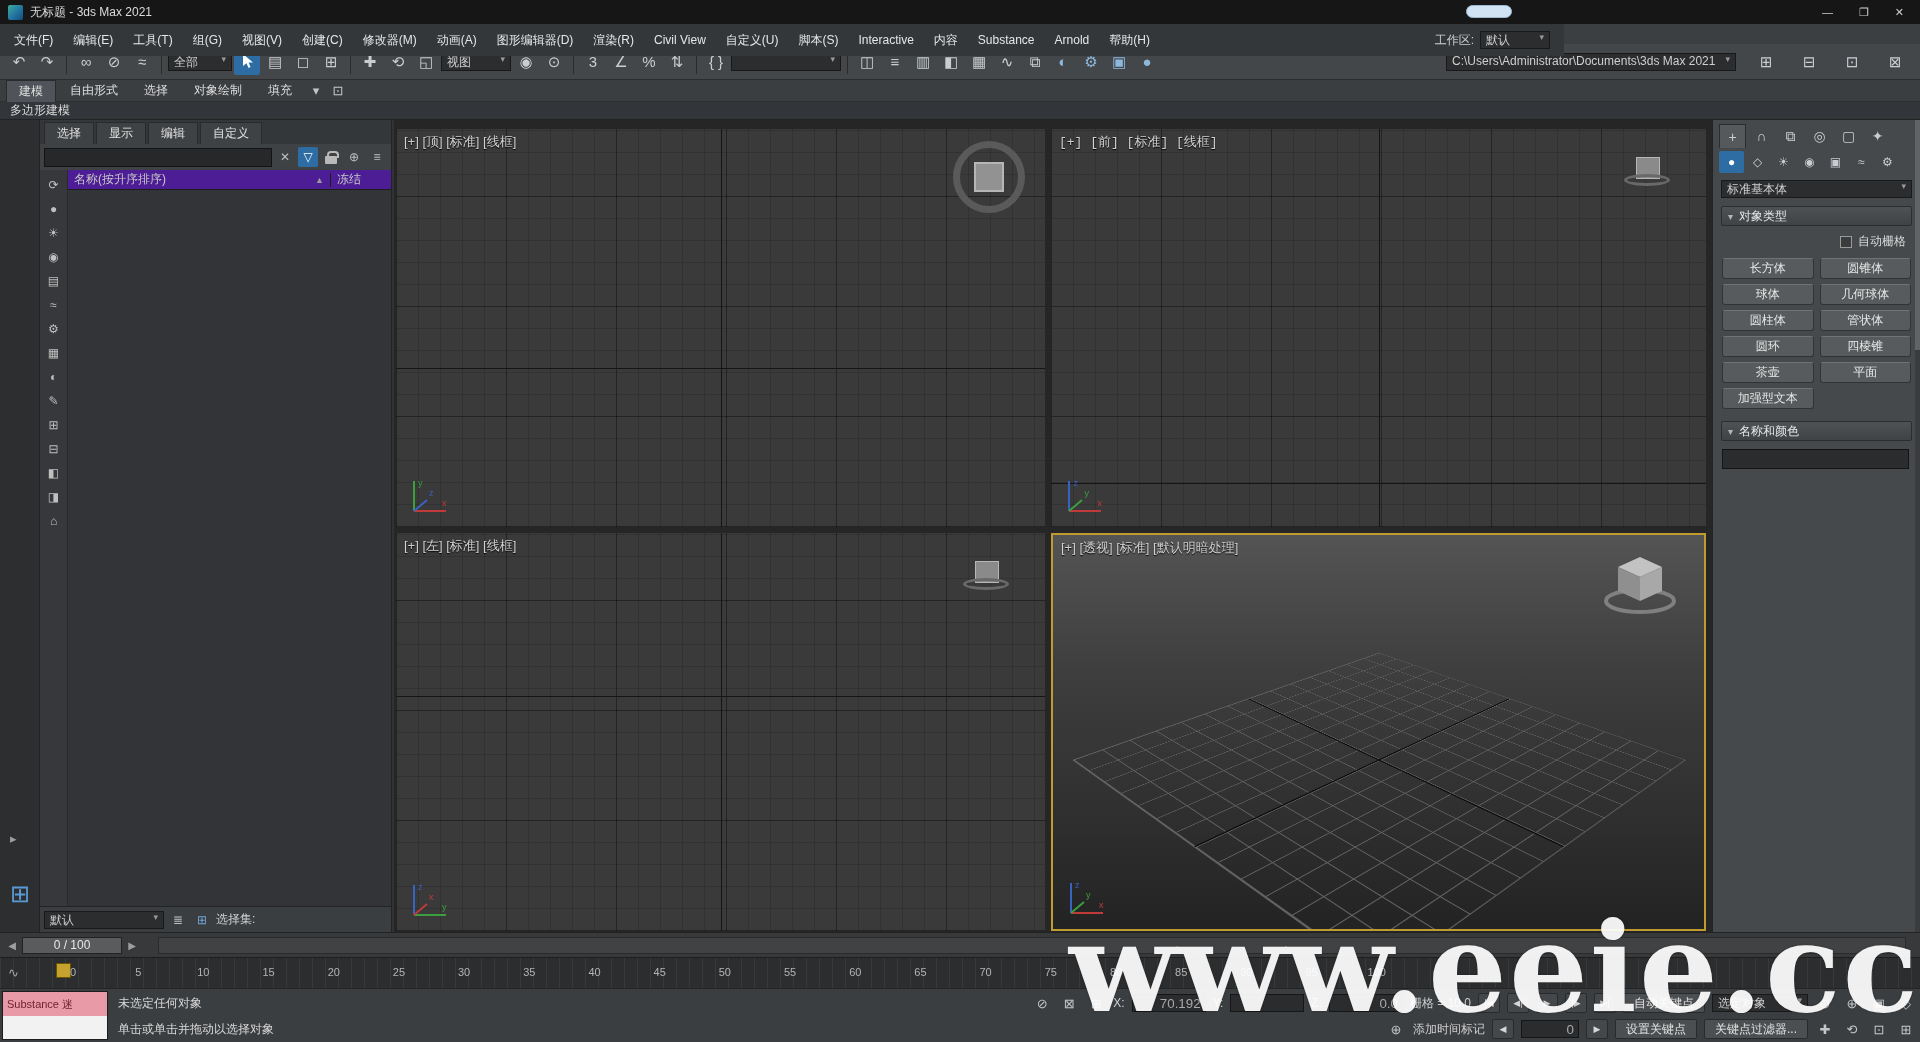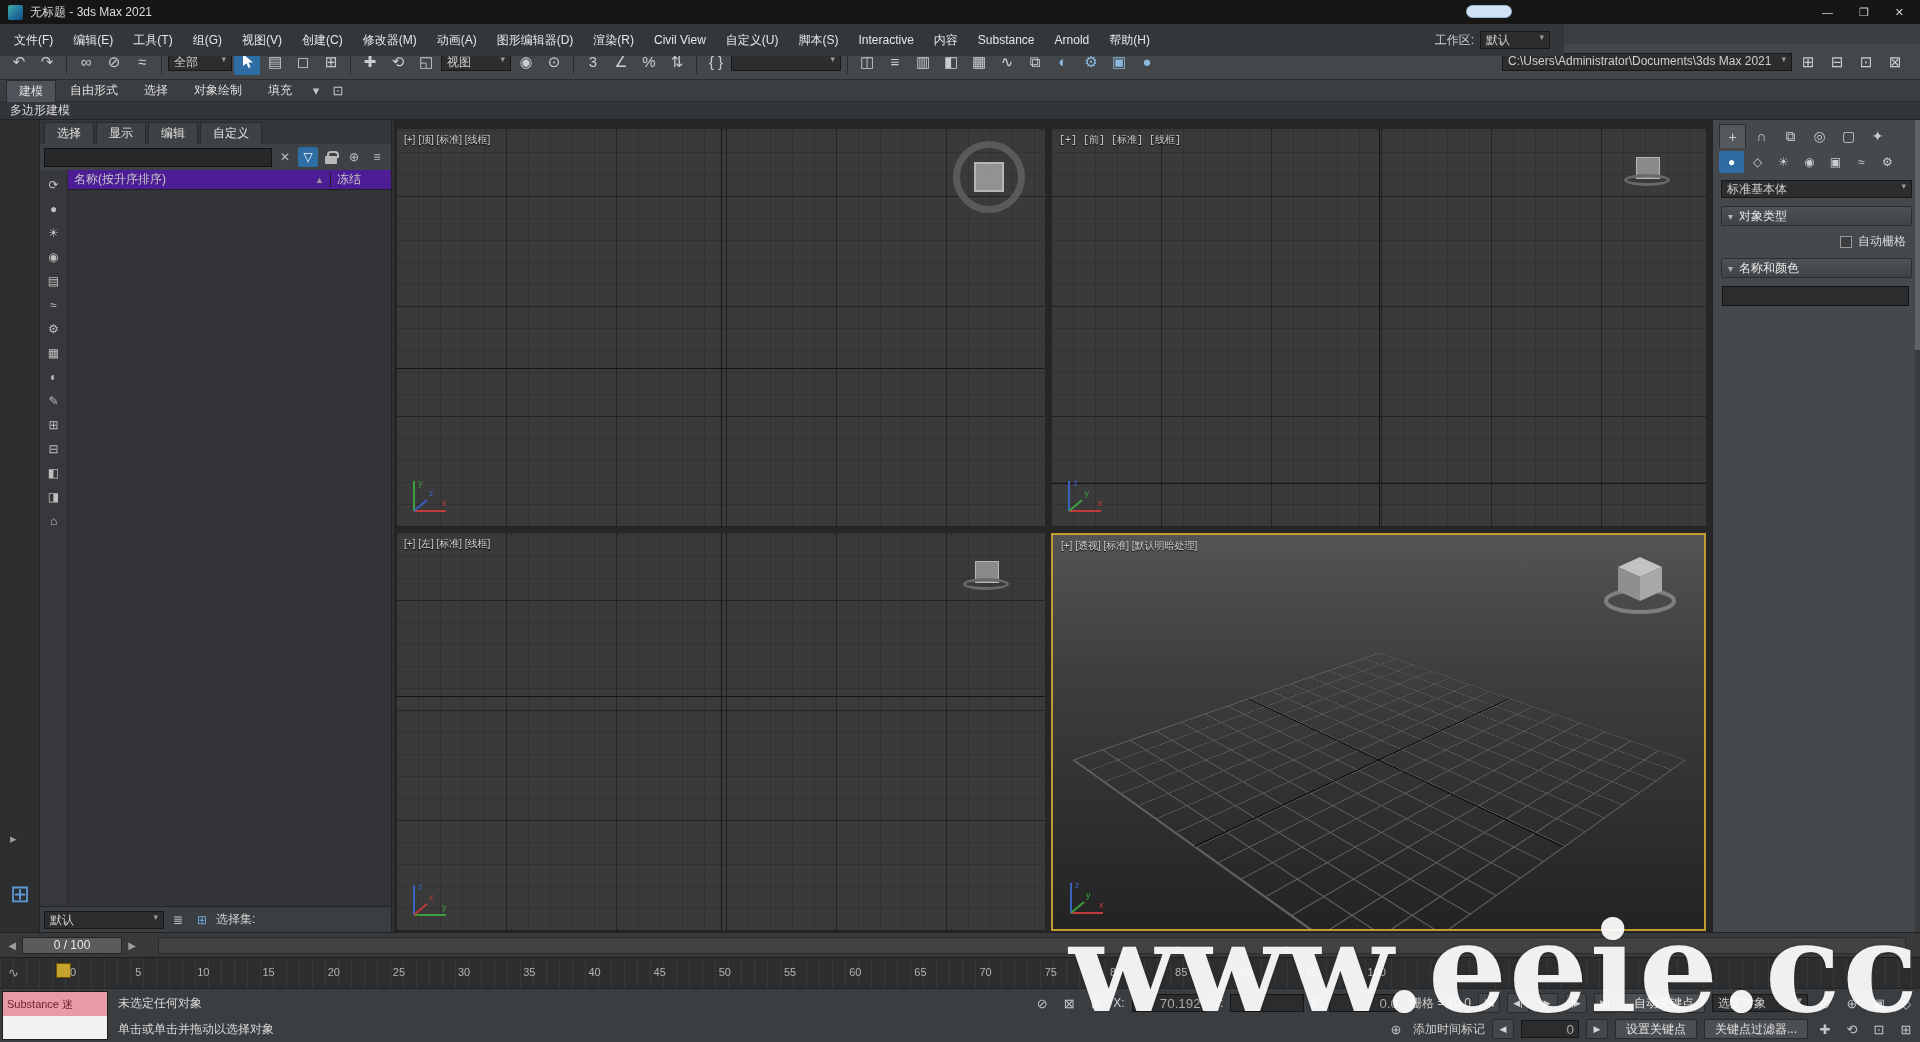--- a/index.html
+++ b/index.html
@@ -21,21 +21,21 @@
 .dd{height:18px;background:#2b2d2f;border:1px solid #191919;color:#cfcfcf;display:flex;align-items:flex-start;justify-content:space-between;padding:0 5px;gap:5px;white-space:nowrap;overflow:hidden;}
 .dd .caret{color:#9a9a9a;font-size:9px;}
 .w64{width:64px}.w70{width:70px}.w96{width:96px}.w110{width:110px}.w120{width:120px}.w290{width:290px}
 
 
 .toolbar{position:absolute;left:0;top:44px;width:1920px;height:36px;background:#43474a;border-bottom:1px solid #2c2c2c;display:flex;align-items:center;padding:0 6px;gap:2px;z-index:18;}
 .ti{width:26px;height:26px;display:flex;align-items:center;justify-content:center;color:#c9cdd0;font-size:15px;border-radius:2px;flex:0 0 auto;}
 .ti.active{background:#2d6da3;color:#fff;}
 .ti.blue{color:#8db8de;}
 .sep{width:1px;height:24px;background:#2b2b2b;margin:0 4px;flex:0 0 auto;}
-.right-group{margin-left:auto;display:flex;align-items:center;gap:3px;padding-right:6px;}
+.right-group{margin-left:auto;display:flex;align-items:center;gap:17px;padding-right:6px;}
 
 
 .ribbon1{position:absolute;left:0;top:80px;width:1920px;height:22px;background:#3b3e41;border-bottom:1px solid #2e2e2e;display:flex;align-items:center;padding:0 6px;gap:2px;}
 .rtab{padding:2px 12px;color:#dedede;}
 .rtab.active{background:#50545a;border:1px solid #2b2b2b;border-bottom:none;}
 .ribbon2{position:absolute;left:0;top:102px;width:1920px;height:18px;background:#32353a;border-bottom:1px solid #232323;display:flex;align-items:center;padding:0 10px;color:#d8d8d8;}
 
 
 .main{position:absolute;left:0;top:120px;width:1920px;height:812px;background:#303234;}
 .leftstrip{position:absolute;left:0;top:0;width:40px;height:812px;background:#2c2e30;border-right:1px solid #232323;}
@@ -63,21 +63,21 @@
 .exp-bottom{height:26px;background:#3b3e41;border-top:1px solid #242424;display:flex;align-items:center;gap:4px;padding:0 4px;}
 
 
 .vparea{position:absolute;left:394px;top:0;width:1318px;height:812px;background:#262626;}
 .vp{position:absolute;overflow:hidden;background:#3a3a3a;}
 .vp-ortho{background-color:#3a3a3a;background-image:
  repeating-linear-gradient(0deg,rgba(0,0,0,.28) 0 1px,transparent 1px 110px),
  repeating-linear-gradient(90deg,rgba(0,0,0,.28) 0 1px,transparent 1px 110px),
  repeating-linear-gradient(0deg,rgba(0,0,0,.14) 0 1px,transparent 1px 22px),
  repeating-linear-gradient(90deg,rgba(0,0,0,.14) 0 1px,transparent 1px 22px);}
-.vp-label{position:absolute;left:8px;top:4px;z-index:6;color:#d2d2d2;font-size:10px;text-shadow:0 1px 1px #000;}
+.vp-label{position:absolute;left:8px;top:4px;z-index:6;color:#d2d2d2;font-size:13px;text-shadow:0 1px 1px #000;}
 .axis-v{position:absolute;top:0;bottom:0;width:1px;background:#151515;}
 .axis-h{position:absolute;left:0;right:0;height:1px;background:#151515;}
 .vp.activevp{border:2px solid #bf9b30;}
 .vc-ring{position:absolute;right:20px;top:12px;width:72px;height:72px;border:7px solid #5e5e5e;border-radius:50%;display:flex;align-items:center;justify-content:center;opacity:.9;}
 .vc-face{width:30px;height:30px;background:#9c9c9c;border:2px solid #c4c4c4;}
 .vc-small{position:absolute;right:34px;top:28px;width:48px;text-align:center;opacity:.95;}
 .vc-cube{width:24px;height:22px;background:#8f8f8f;border:1px solid #bdbdbd;margin:0 auto;}
 .vc-ellipse{width:46px;height:12px;border:3px solid #6c6c6c;border-radius:50%;margin-top:-5px;}
 .tripod{position:absolute;left:8px;bottom:6px;z-index:6;}
 .vp-persp{background:linear-gradient(#545454 0%,#3e3e3e 35%,#232323 100%);}
@@ -426,20 +426,33 @@
         <span class="caret">▾</span>
     </div>
     <div class="rollout">
       <span class="rarr">▾</span>
       <span>对象类型</span>
     </div>
     <div class="autogrid">
       <span class="cb"></span>
       <span>自动栅格</span>
     </div>
+    <div class="cp-grid">
+      <div class="cp-btn">长方体</div>
+      <div class="cp-btn">圆锥体</div>
+      <div class="cp-btn">球体</div>
+      <div class="cp-btn">几何球体</div>
+      <div class="cp-btn">圆柱体</div>
+      <div class="cp-btn">管状体</div>
+      <div class="cp-btn">圆环</div>
+      <div class="cp-btn">四棱锥</div>
+      <div class="cp-btn">茶壶</div>
+      <div class="cp-btn">平面</div>
+      <div class="cp-btn single">加强型文本</div>
+    </div>
     <div class="rollout">
       <span class="rarr">▾</span>
       <span>名称和颜色</span>
     </div>
     <div class="namerow">
       <input class="cp-input" style="">
       <span class="swatch" style="background:#e23a8c;"></span>
     </div>
     <div class="cp-scroll">
         <div class="cp-thumb"></div>

